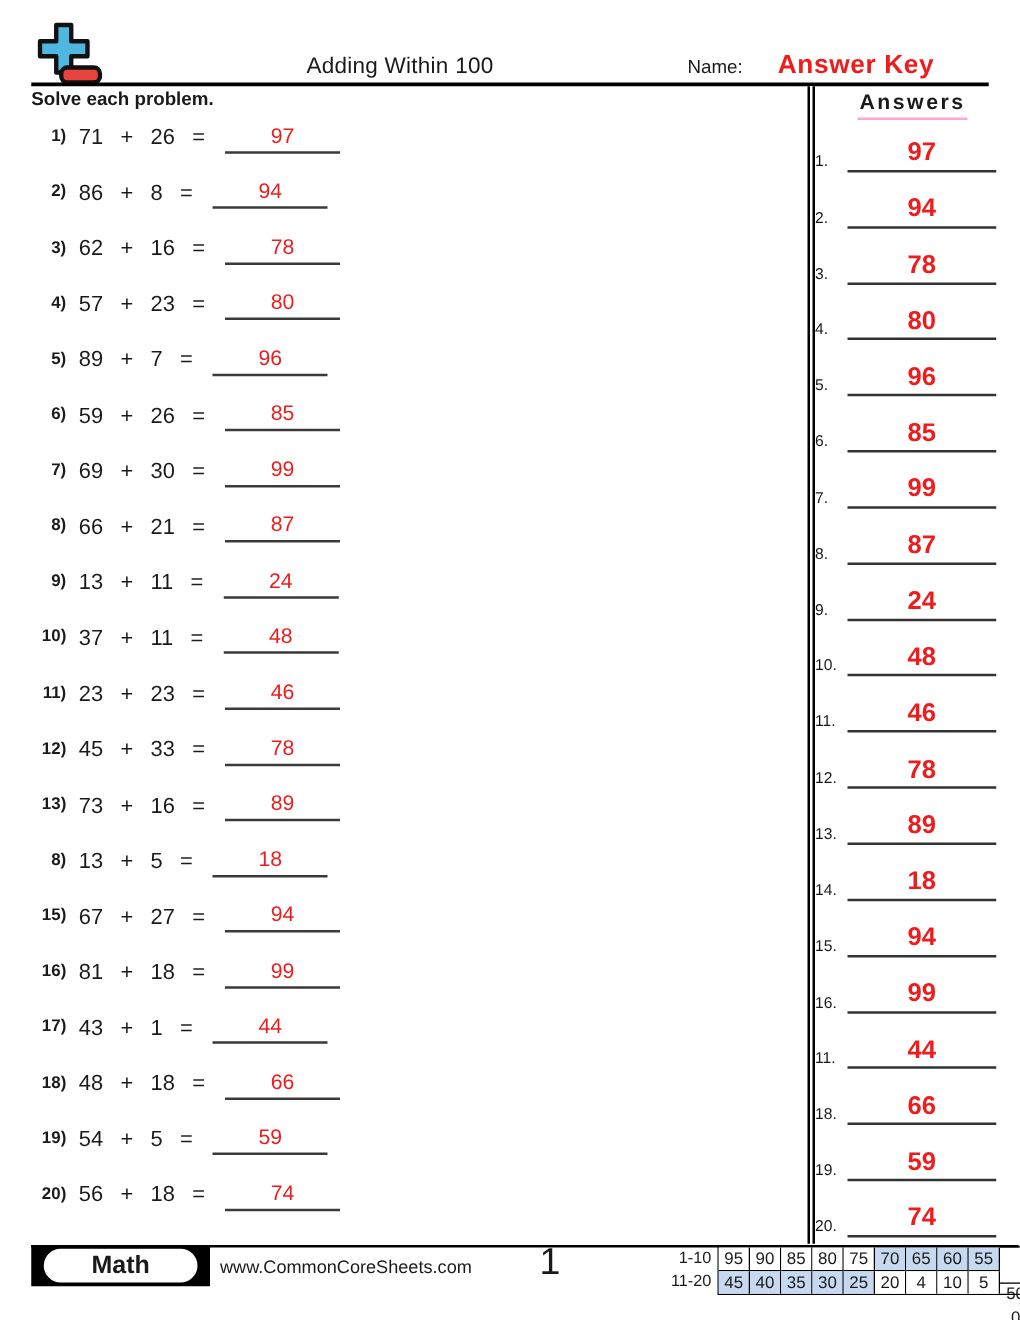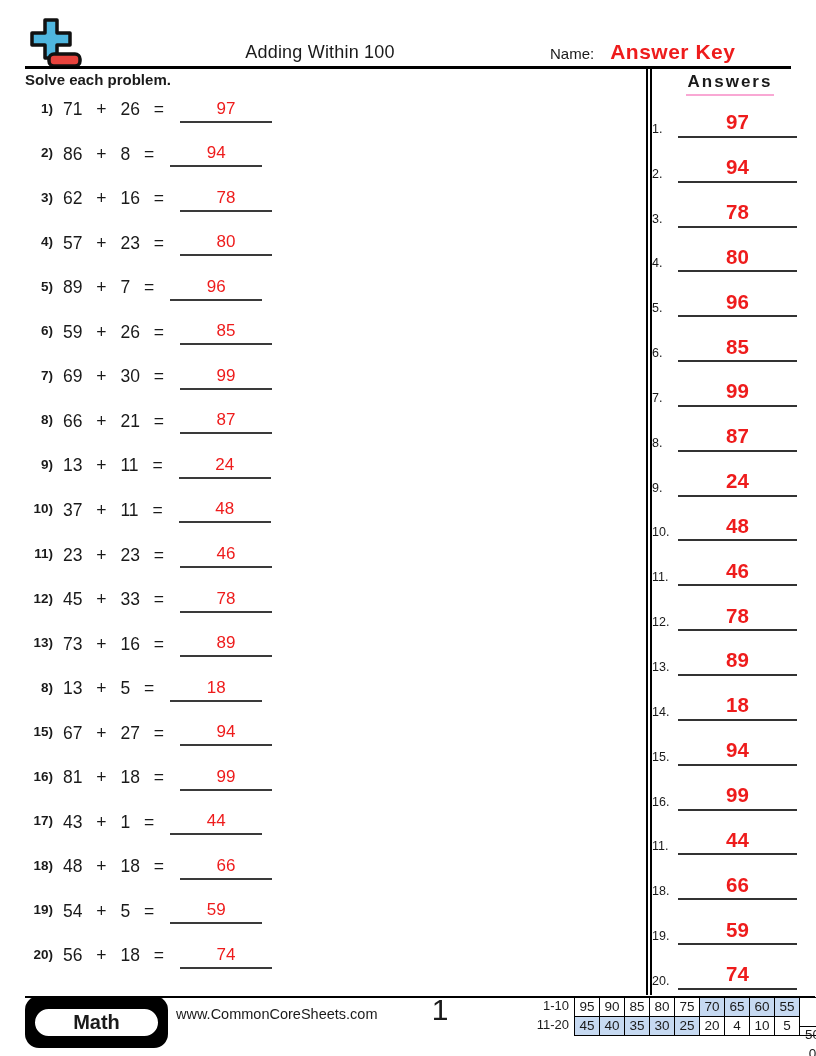--- a/index.html
+++ b/index.html
@@ -4,21 +4,21 @@
 <style>
   html,body{margin:0;padding:0;}
   body{
     width:816px;height:1056px;background:#fff;position:relative;
     font-family:"Liberation Sans",sans-serif;color:#1a1a1a;overflow:hidden;
   }
   
   .logo{position:absolute;left:28px;top:16px;}
   .title{position:absolute;left:120px;top:42px;width:400px;text-align:center;
     font-size:18px;font-weight:500;letter-spacing:.2px;}
-  .name-row{position:absolute;left:550px;top:40px;display:flex;align-items:baseline;gap:16px;}
+  .name-row{position:absolute;left:550px;top:40px;display:flex;align-items:baseline;gap:28px;}
   .name-label{font-size:15px;}
   .name-value{font-size:21px;font-weight:bold;color:var(--answer-red);letter-spacing:.5px;}
   .header-line{position:absolute;left:25px;right:25px;top:66px;height:3px;background:#000;}
   .instruction{position:absolute;left:25px;top:71px;font-size:15px;font-weight:bold;}
   
   .problems{position:absolute;left:25px;top:78px;width:590px;}
   .problem-row{height:44.55px;display:flex;align-items:flex-end;}
   .p-num{width:28px;text-align:right;font-weight:bold;font-size:13.5px;padding-bottom:7px;flex:none;}
   .p-expr{margin-left:10px;font-size:17.5px;word-spacing:9px;padding-bottom:4px;line-height:1;}
   .p-ans{margin-left:16px;width:92px;border-bottom:2px solid #3a3a3a;text-align:center;
@@ -29,22 +29,22 @@
   .answers-title-wrap{position:absolute;left:660px;top:72px;width:140px;text-align:center;}
   .answers-title{display:inline-block;font-size:17px;font-weight:bold;letter-spacing:2px;
     border-bottom:2px solid #f9a8d4;padding:0 2px 2px 2px;}
   .answers-list{position:absolute;left:652px;top:93px;width:145px;}
   .answer-row{height:44.85px;display:flex;align-items:flex-end;}
   .a-num{width:26px;font-size:12.5px;padding-bottom:2px;flex:none;}
   .a-line{flex:1;border-bottom:2px solid #333;text-align:center;color:var(--answer-red);
     font-weight:bold;font-size:20.5px;padding-bottom:3px;line-height:1;}
   
   .footer-line{position:absolute;left:25px;top:996px;width:790px;height:2px;background:#000;}
-  .subject-box{position:absolute;left:25px;top:996px;width:143px;height:52px;background:#000;
-    display:flex;align-items:center;justify-content:center;border-radius:14px;}
+  .subject-box{position:absolute;left:25px;top:996px;width:143px;height:33px;background:#000;
+    display:flex;align-items:center;justify-content:center;}
   .subject-pill{background:#fff;border:2.5px solid #000;border-radius:16px;width:123px;
     text-align:center;font-weight:bold;font-size:20px;padding:2px 0;}
   .website{position:absolute;left:176px;top:1006px;font-size:14.5px;}
   .page-num{position:absolute;left:400px;top:993px;width:80px;text-align:center;font-size:30px;}
   .score-area{position:absolute;left:520px;top:997px;display:flex;}
   .score-labels{display:flex;flex-direction:column;width:42px;margin-left:12px;}
   .score-label{height:18.5px;line-height:18.5px;font-size:13px;text-align:right;padding-right:5px;}
   .score-grid{display:grid;grid-template-columns:repeat(10,25px);grid-auto-rows:18.5px;
     border:1.5px solid #000;}
   .score-cell{border-right:1.5px solid #000;border-bottom:1.5px solid #000;

